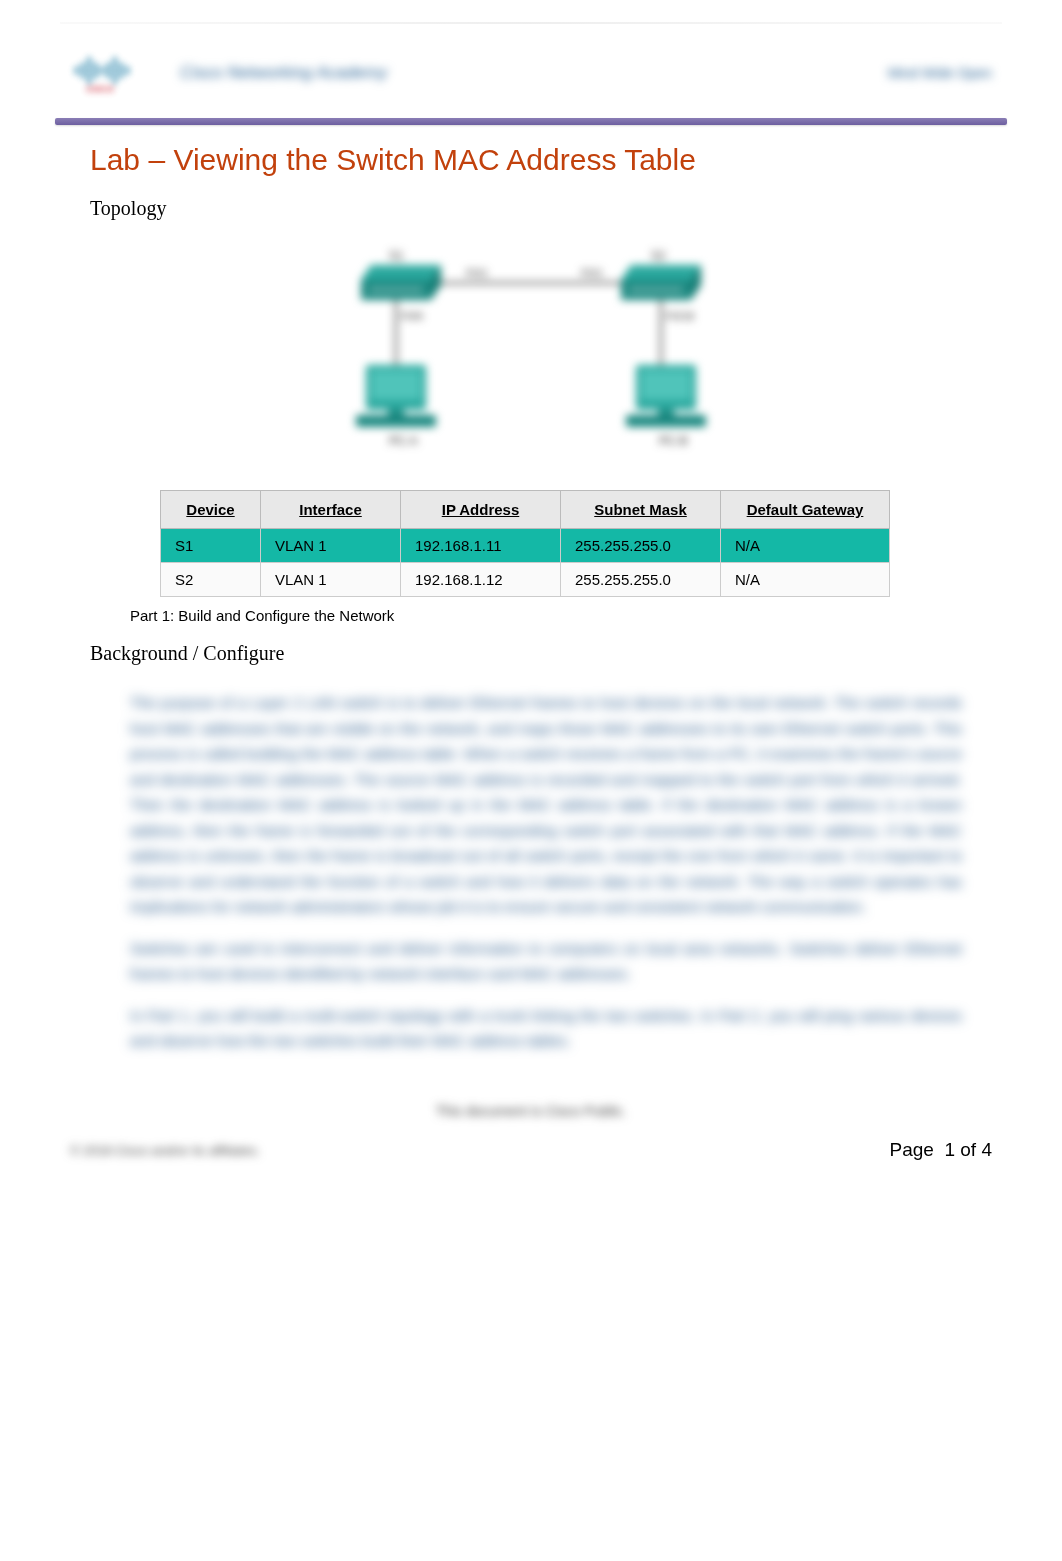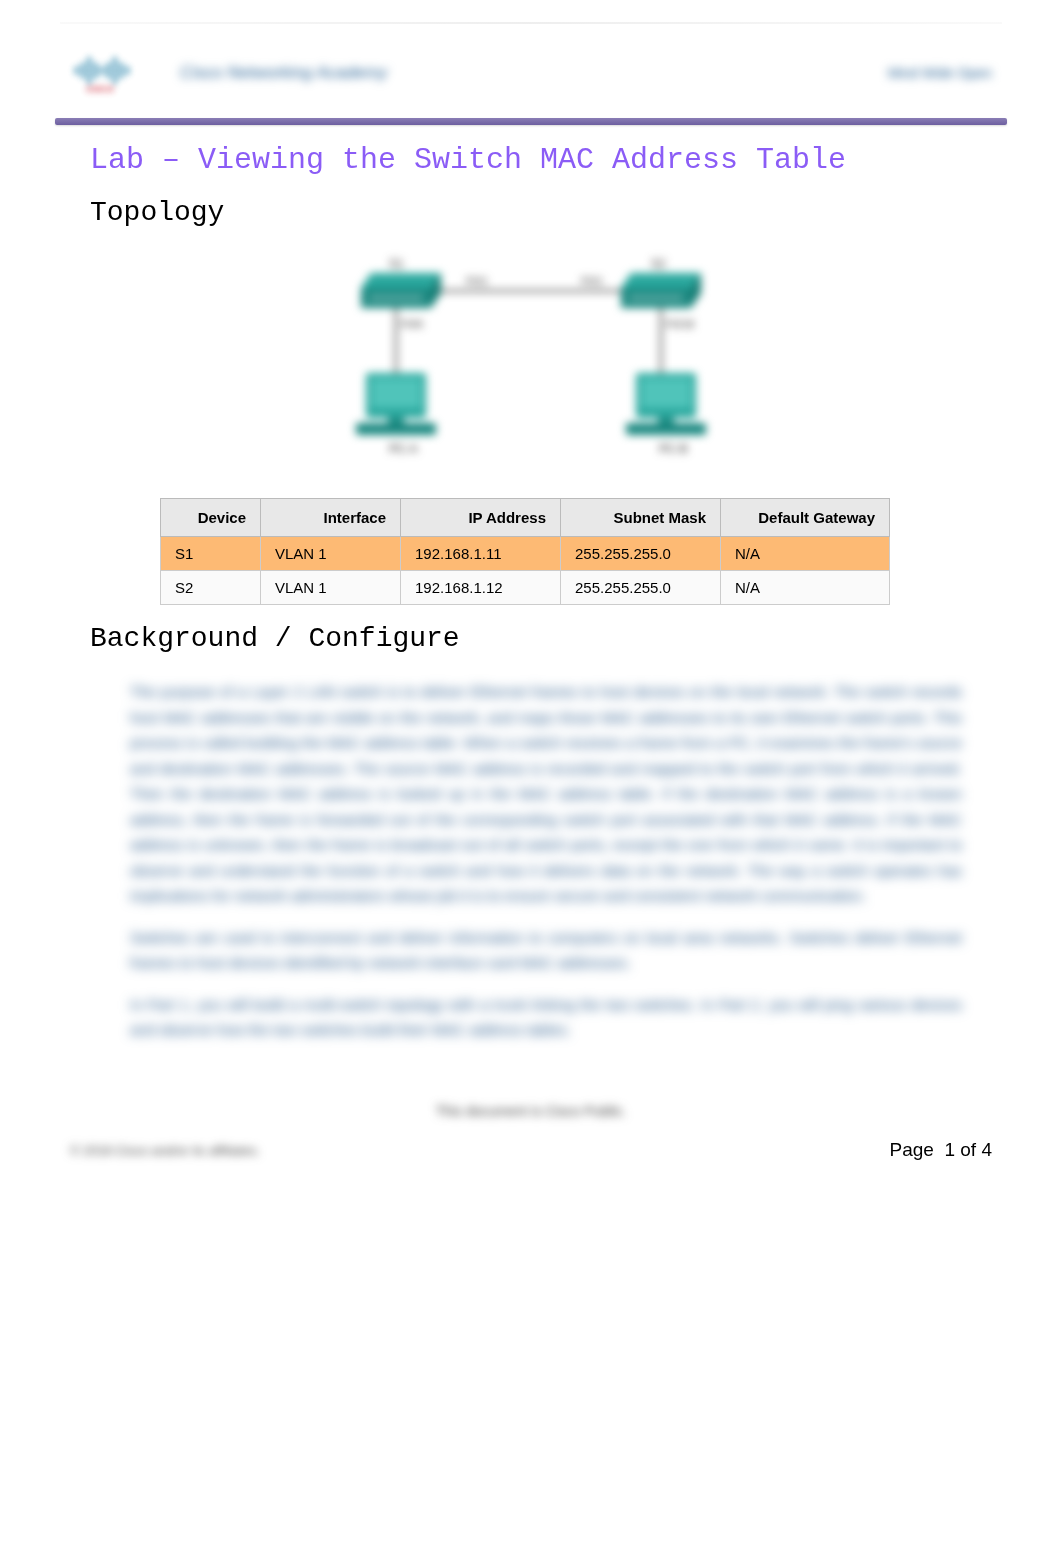--- a/index.html
+++ b/index.html
@@ -68,31 +68,31 @@
     
     .purple-bar {
       height: 7px;
       background: linear-gradient(to bottom, #8a7eb5, #6d5fa0);
       border-radius: 2px;
       margin: 0 -15px 18px -15px;
       box-shadow: 0 1px 2px rgba(0,0,0,0.15);
     }
     
     .main-title {
-      font-family: Liberation Mono, monospace;
+      font-family: Liberation Sans, sans-serif;
       font-size: 30px;
       font-weight: normal;
-      color: #8b5cf6;
+      color: #c2410c;
       margin-bottom: 20px;
       padding-left: 20px;
     }
     
     .section-title {
-      font-family: Liberation Mono, monospace;
-      font-size: 28px;
+      font-family: Liberation Serif, serif;
+      font-size: 20px;
       font-weight: normal;
       color: #000;
       margin-bottom: 15px;
       margin-top: 18px;
       padding-left: 20px;
     }
     
     .topology-diagram {
       display: flex;
       justify-content: center;
@@ -114,28 +114,29 @@
     .addressing-table thead th {
       background: #e8e8e8;
       border: 1px solid #bbb;
       padding: 10px 14px;
       font-weight: bold;
       font-size: 15px;
       text-align: left;
     }
     
     .addressing-table thead th.center {
-      text-align: right;
+      text-align: center;
+      text-decoration: underline;
     }
     
     .addressing-table tbody td {
       border: 1px solid #ccc;
       padding: 8px 14px;
       font-size: 15px;
-      background: #fdba74;
+      background: #14b8a6;
     }
     
     .addressing-table tbody tr:nth-child(even) td {
       background: #fafafa;
     }
     
     .objectives-list {
       padding-left: 60px;
       margin-top: 5px;
     }
@@ -297,20 +298,21 @@
         <td>VLAN 1</td>
         <td>192.168.1.12</td>
         <td>255.255.255.0</td>
         <td>N/A</td>
       </tr>
     </tbody>
   </table>
 
 
   <div class="objectives-list">
+    <div class="objective-item">Part 1: Build and Configure the Network</div>
   </div>
 
   <h2 class="section-title">Background / Configure</h2>
 
   <div class="scenario-text">
     <p class="scenario-para">The purpose of a Layer 2 LAN switch is to deliver Ethernet frames to host devices on the local network. The switch records host MAC addresses that are visible on the network, and maps those MAC addresses to its own Ethernet switch ports. This process is called building the MAC address table. When a switch receives a frame from a PC, it examines the frame's source and destination MAC addresses. The source MAC address is recorded and mapped to the switch port from which it arrived. Then the destination MAC address is looked up in the MAC address table. If the destination MAC address is a known address, then the frame is forwarded out of the corresponding switch port associated with that MAC address. If the MAC address is unknown, then the frame is broadcast out of all switch ports, except the one from which it came. It is important to observe and understand the function of a switch and how it delivers data on the network. The way a switch operates has implications for network administrators whose job it is to ensure secure and consistent network communication.</p>
     <p class="scenario-para">Switches are used to interconnect and deliver information to computers on local area networks. Switches deliver Ethernet frames to host devices identified by network interface card MAC addresses.</p>
     <p class="scenario-para">In Part 1, you will build a multi-switch topology with a trunk linking the two switches. In Part 2, you will ping various devices and observe how the two switches build their MAC address tables.</p>
   </div>
 

